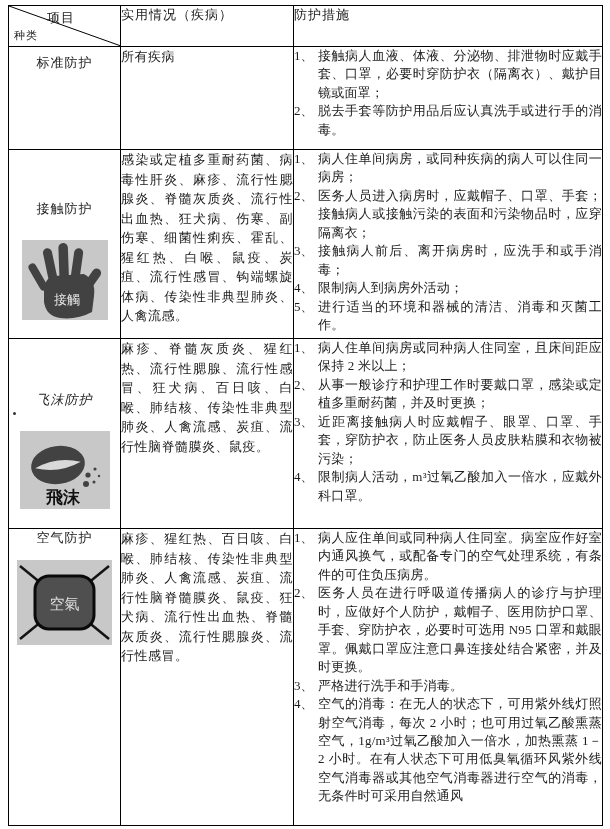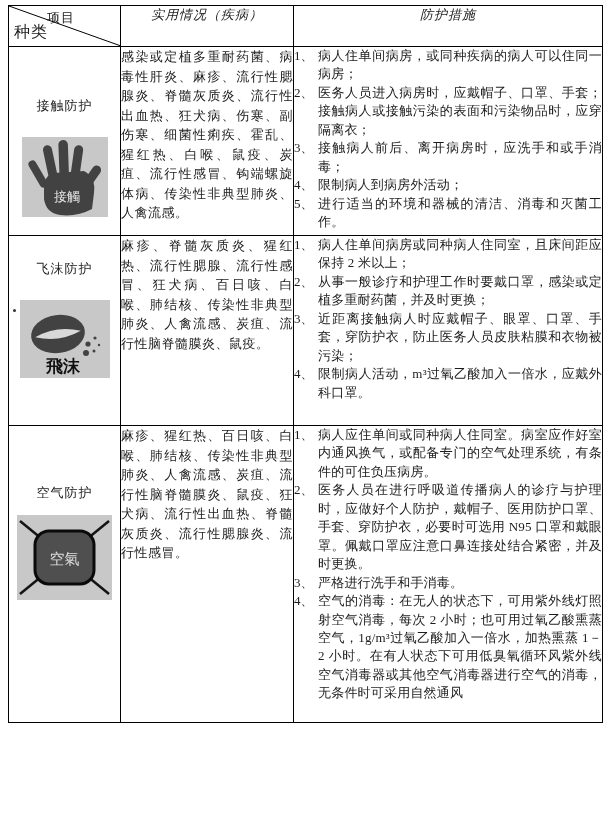--- a/index.html
+++ b/index.html
@@ -8,32 +8,32 @@
   table.doc{border-collapse:collapse;table-layout:fixed;position:absolute;left:8px;top:5px;width:594px;}
   table.doc td{border:1px solid #000;vertical-align:top;padding:0;background:#fff;}
   col.c1{width:112px;} col.c2{width:173px;} col.c3{width:309px;}
 
   
   tr.hd{height:40px;}
   td.corner{position:relative;padding:0;}
   .corner-wrap{position:relative;width:100%;height:40px;}
   .corner-wrap svg{position:absolute;left:0;top:0;}
   .corner-top{position:absolute;top:3px;left:38px;font-size:13px;letter-spacing:1px;}
-  .corner-bottom{position:absolute;bottom:3px;left:5px;font-size:16px;letter-spacing:1px;}
-  td.colhead{text-align:center;vertical-align:middle;font-size:13px;letter-spacing:1px;font-style:italic;}
+  .corner-bottom{position:absolute;bottom:3px;left:5px;font-size:11px;letter-spacing:1px;}
+  td.colhead{vertical-align:middle;font-size:13px;letter-spacing:1px;}
 
   
   tr.r1{height:103px;} tr.r2{height:189px;} tr.r3{height:190px;} tr.r4{height:297px;}
 
   td.cat{text-align:center;position:relative;}
   .cat-label{font-size:13px;letter-spacing:1px;}
   .r1 .cat-label{margin-top:7px;}
   .r2 .cat-label{margin-top:50px;}
-  .r3 .cat-label{margin-top:24px;}
-  .r4 .cat-label{margin-top:58px;}
+  .r3 .cat-label{margin-top:52px;font-style:italic;}
+  .r4 .cat-label{}
   .icon-box{display:block;margin:0 auto;}
   .r2 .icon-box{margin-top:22px;}
   .r3 .icon-box{margin-top:22px;}
   .r4 .icon-box{margin-top:13px;}
   .stray-dot{position:absolute;left:4px;top:73px;width:3px;height:3px;background:#333;border-radius:50%;}
 
   td.diseases{padding:3px 6px 3px 6px;font-size:13px;line-height:1.5;text-align:justify;letter-spacing:0.5px;}
   td.measures{padding:2px 4px 2px 4px;font-size:13px;}
   .measure-item{display:flex;line-height:1.42;}
   .m-num{flex:0 0 24px;}
@@ -58,20 +58,36 @@
             <line x1="0" y1="0" x2="112" y2="40" stroke="#000" stroke-width="1"></line>
           </svg>
           <span class="corner-top">项目</span>
           <span class="corner-bottom">种类</span>
         </div>
       </td>
       <td class="colhead">实用情况（疾病）</td>
       <td class="colhead">防护措施</td>
     </tr>
 
+    <tr class="r1">
+      <td class="cat">
+        <div class="cat-label">标准防护</div>
+      </td>
+      <td class="diseases">所有疾病</td>
+      <td class="measures">
+            <div class="measure-item">
+              <span class="m-num">1、</span>
+              <span class="m-txt">接触病人血液、体液、分泌物、排泄物时应戴手套、口罩，必要时穿防护衣（隔离衣）、戴护目镜或面罩；</span>
+            </div>
+            <div class="measure-item">
+              <span class="m-num">2、</span>
+              <span class="m-txt">脱去手套等防护用品后应认真洗手或进行手的消毒。</span>
+            </div>
+          </td>
+    </tr>
 
     <tr class="r2">
       <td class="cat">
         <div class="cat-label">接触防护</div>
         <svg class="icon-box" width="86" height="80" viewBox="0 0 86 80">
           <rect x="0" y="0" width="86" height="80" fill="#c8c8c8"></rect>
           <g fill="#424242">
             <rect x="12" y="22" width="8" height="30" rx="4" transform="rotate(-30 16 37)"></rect>
             <rect x="24" y="8" width="9" height="38" rx="4.5" transform="rotate(-12 28 27)"></rect>
             <rect x="37" y="3" width="9.5" height="44" rx="4.7" transform="rotate(-2 41 25)"></rect>

